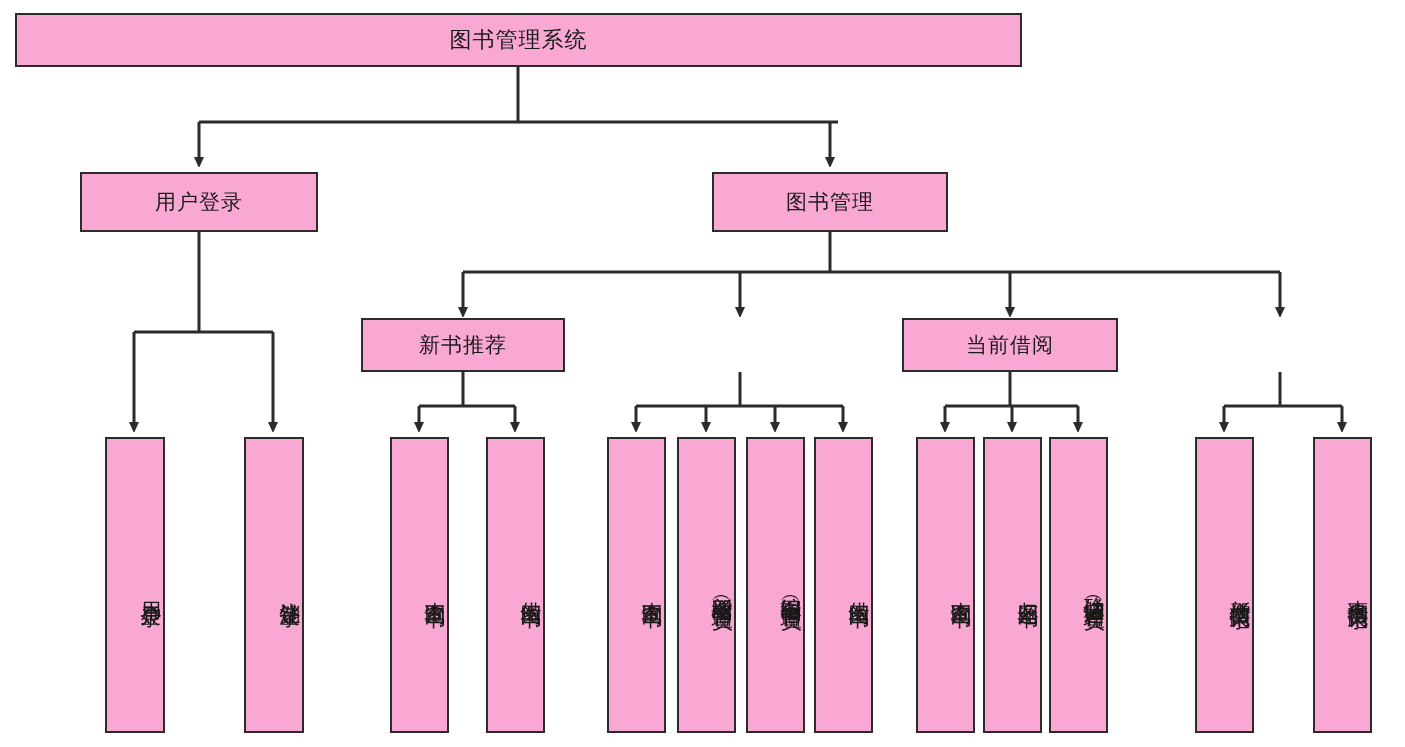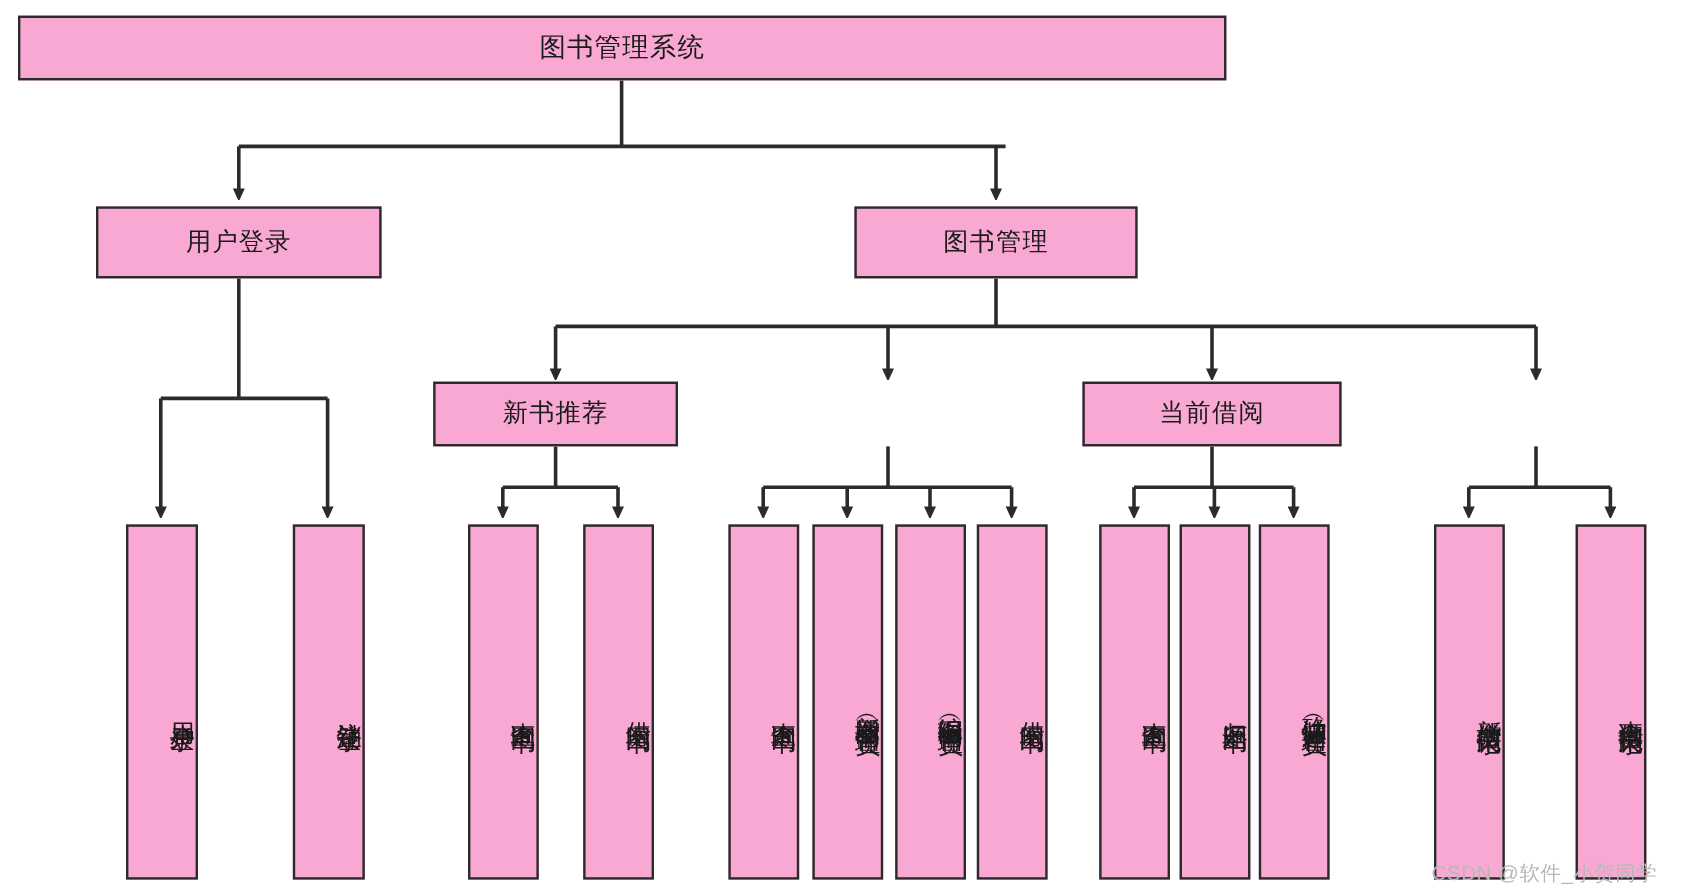--- a/index.html
+++ b/index.html
@@ -177,15 +177,14 @@
     <span class="label">确认归还（管理员）</span>
   </div>
 
   <div class="node vert" style="left:1195px; top:437px; width:59px; height:296px;">
     <span class="label">新增借阅记录</span>
   </div>
   <div class="node vert" style="left:1313px; top:437px; width:59px; height:296px;">
     <span class="label">查询借阅记录</span>
   </div>
 
-  <div class="watermark" style="left:1193px; top:716px;">CSDN @软件_小贺同学</div>
 
 </div>
 
 </body></html>

